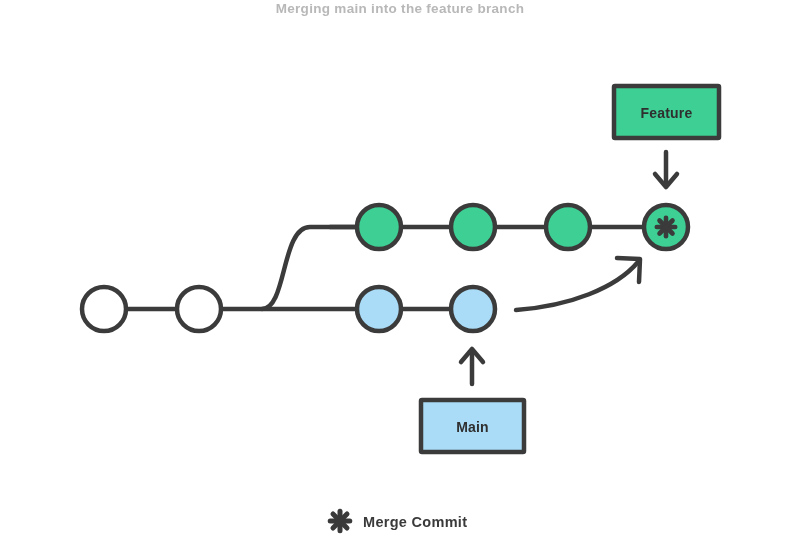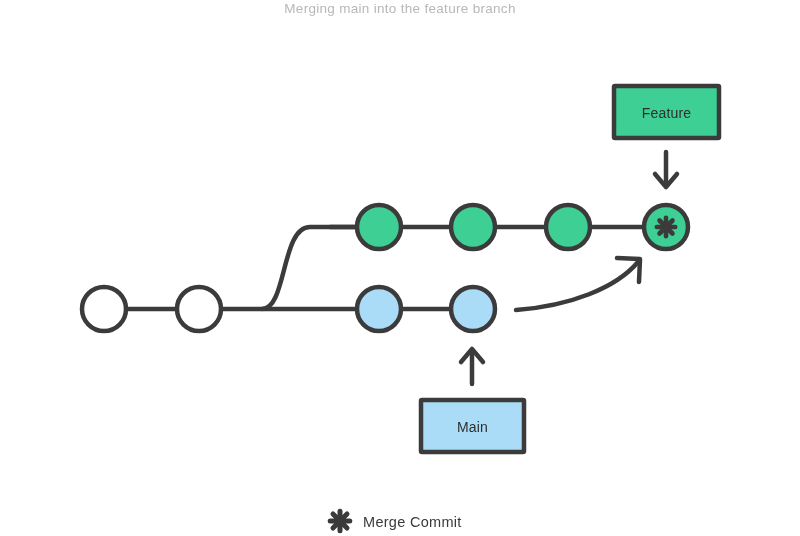--- a/index.html
+++ b/index.html
@@ -10,20 +10,21 @@
     width: 800px;
     height: 536px;
     background: #ffffff;
     font-family: "Liberation Sans", sans-serif;
     overflow: hidden;
     position: relative;
   }
   #diagram-root {
     position: absolute;
     inset: 0;
+    font-weight: bold;
   }
   svg.canvas {
     position: absolute;
     top: 0;
     left: 0;
     width: 800px;
     height: 536px;
   }
   .title-text {
     font-family: "Liberation Sans", sans-serif;

